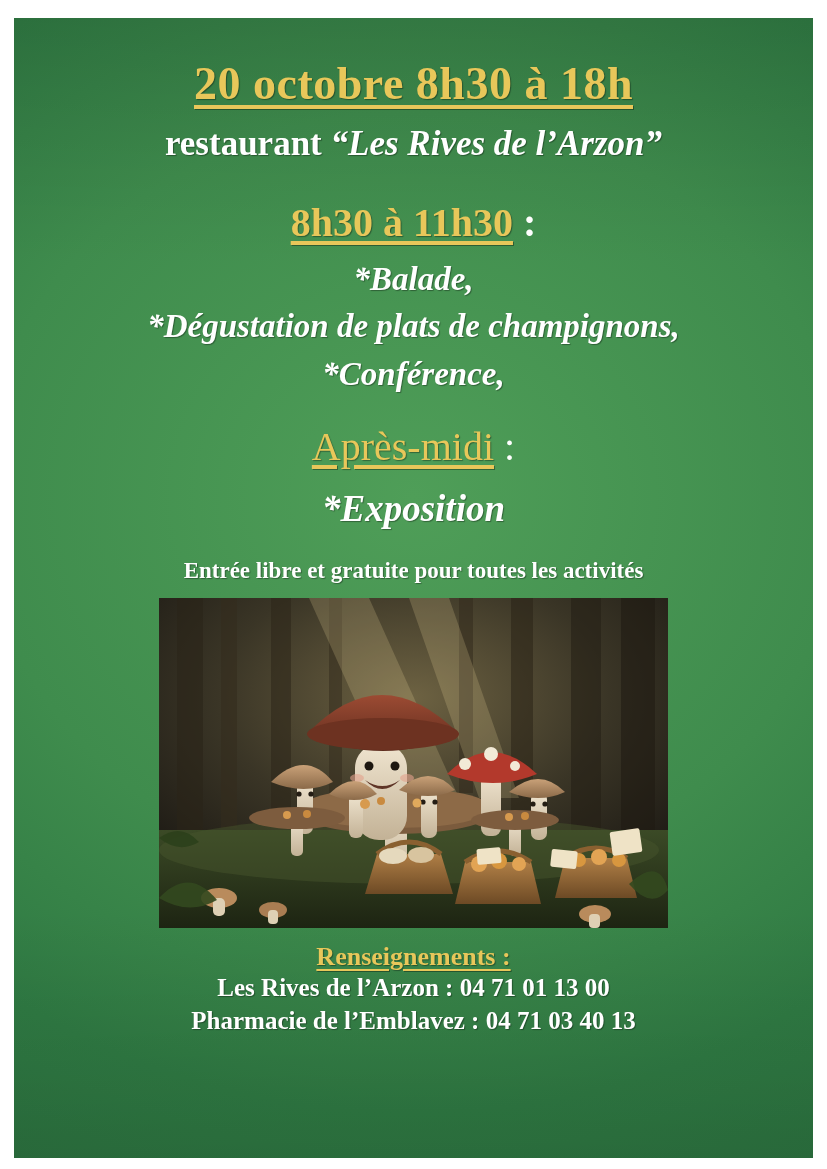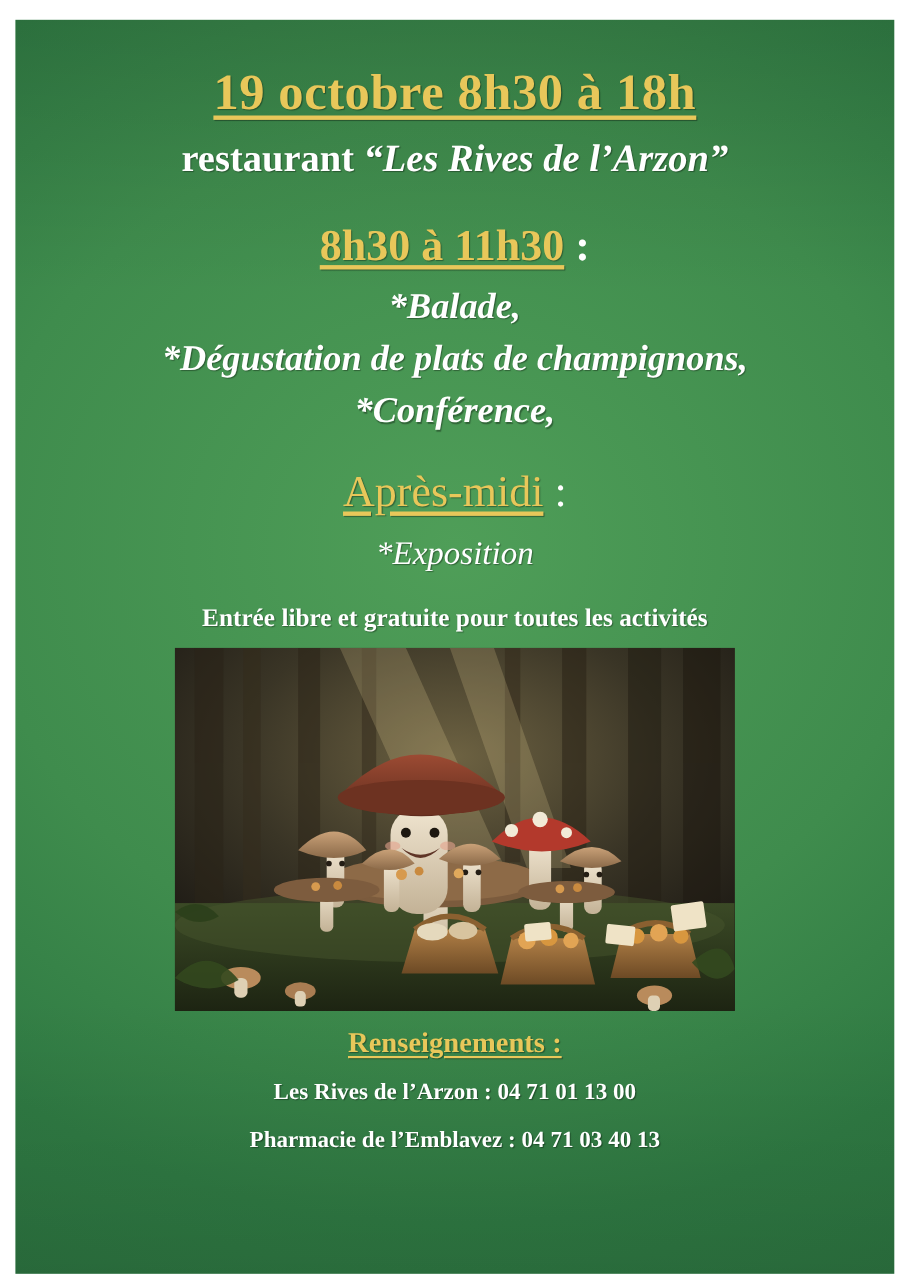--- a/index.html
+++ b/index.html
@@ -110,22 +110,22 @@
   .line-afternoon .u {
     text-decoration: underline;
     text-underline-offset: 5px;
   }
   .line-afternoon .colon {
     color: #ffffff;
     text-decoration: none;
   }
 
   .item-expo {
-    font-size: 30px;
-    font-weight: normal;
+    font-size: 37px;
+    font-weight: bold;
     font-style: italic;
     margin-top: 18px;
   }
 
   .line-free {
     font-size: 23px;
     font-weight: bold;
     margin-top: 28px;
   }
 
@@ -143,34 +143,34 @@
   .contact-block {
     margin-top: 14px;
   }
   .contact-title {
     font-size: 26px;
     font-weight: bold;
     text-decoration: underline;
     text-underline-offset: 4px;
   }
   .contact-line {
-    font-size: 21px;
+    font-size: 25px;
     font-weight: bold;
     line-height: 1.3;
-    margin-top: 16px;
+    margin-top: 0;
   }
 </style>
 </head>
 <body>
 
 <div class="page">
   <div class="poster">
     <div class="content">
 
-      <div class="line-date t-gold">19 octobre 8h30 à 18h</div>
+      <div class="line-date t-gold">20 octobre 8h30 à 18h</div>
 
       <div class="line-restaurant t-white">
         <span>restaurant </span><span class="ital">“Les Rives de l’Arzon”</span>
       </div>
 
       <div class="line-morning">
         <span class="t-gold u">8h30 à 11h30</span><span class="colon"> :</span>
       </div>
 
       <div class="item first t-white">*Balade,</div>

